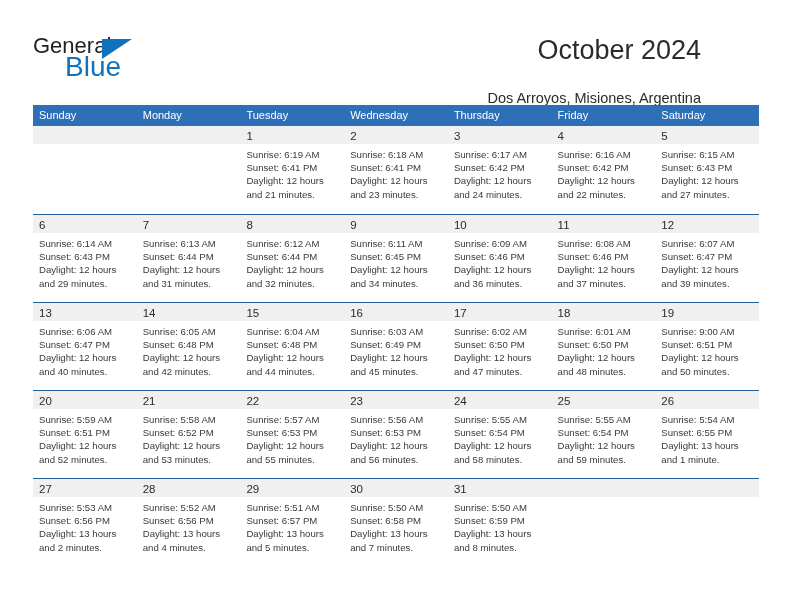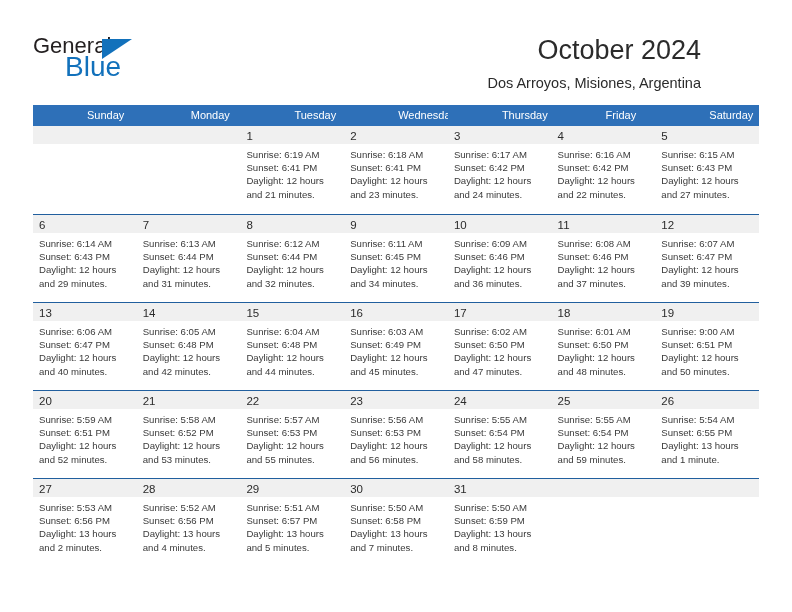--- a/index.html
+++ b/index.html
@@ -68,21 +68,21 @@
     color: #2b2b2b;
     line-height: 32px;
     font-weight: normal;
     margin: 0;
     white-space: nowrap;
   }
   .cal-subtitle {
     font-size: 14.5px;
     color: #2b2b2b;
     line-height: 20px;
-    margin: 7px 0 0 0;
+    margin: 22px 0 0 0;
     white-space: nowrap;
   }
 
   
   .calendar {
     position: absolute;
     left: 33px;
     top: 105px;
     width: 726px;
   }
@@ -93,21 +93,20 @@
     height: 21px;
   }
   .weekday {
     flex: 1 1 0;
     color: #ffffff;
     font-size: 11px;
     line-height: 21px;
     padding-left: 6px;
     white-space: nowrap;
     overflow: hidden;
-    margin-left: 48px;
   }
   .week {
     display: flex;
     width: 100%;
     border-top: 1.4px solid #215f9e;
     height: 88px;
   }
   .week.first { border-top: none; }
   .day {
     flex: 1 1 0;

